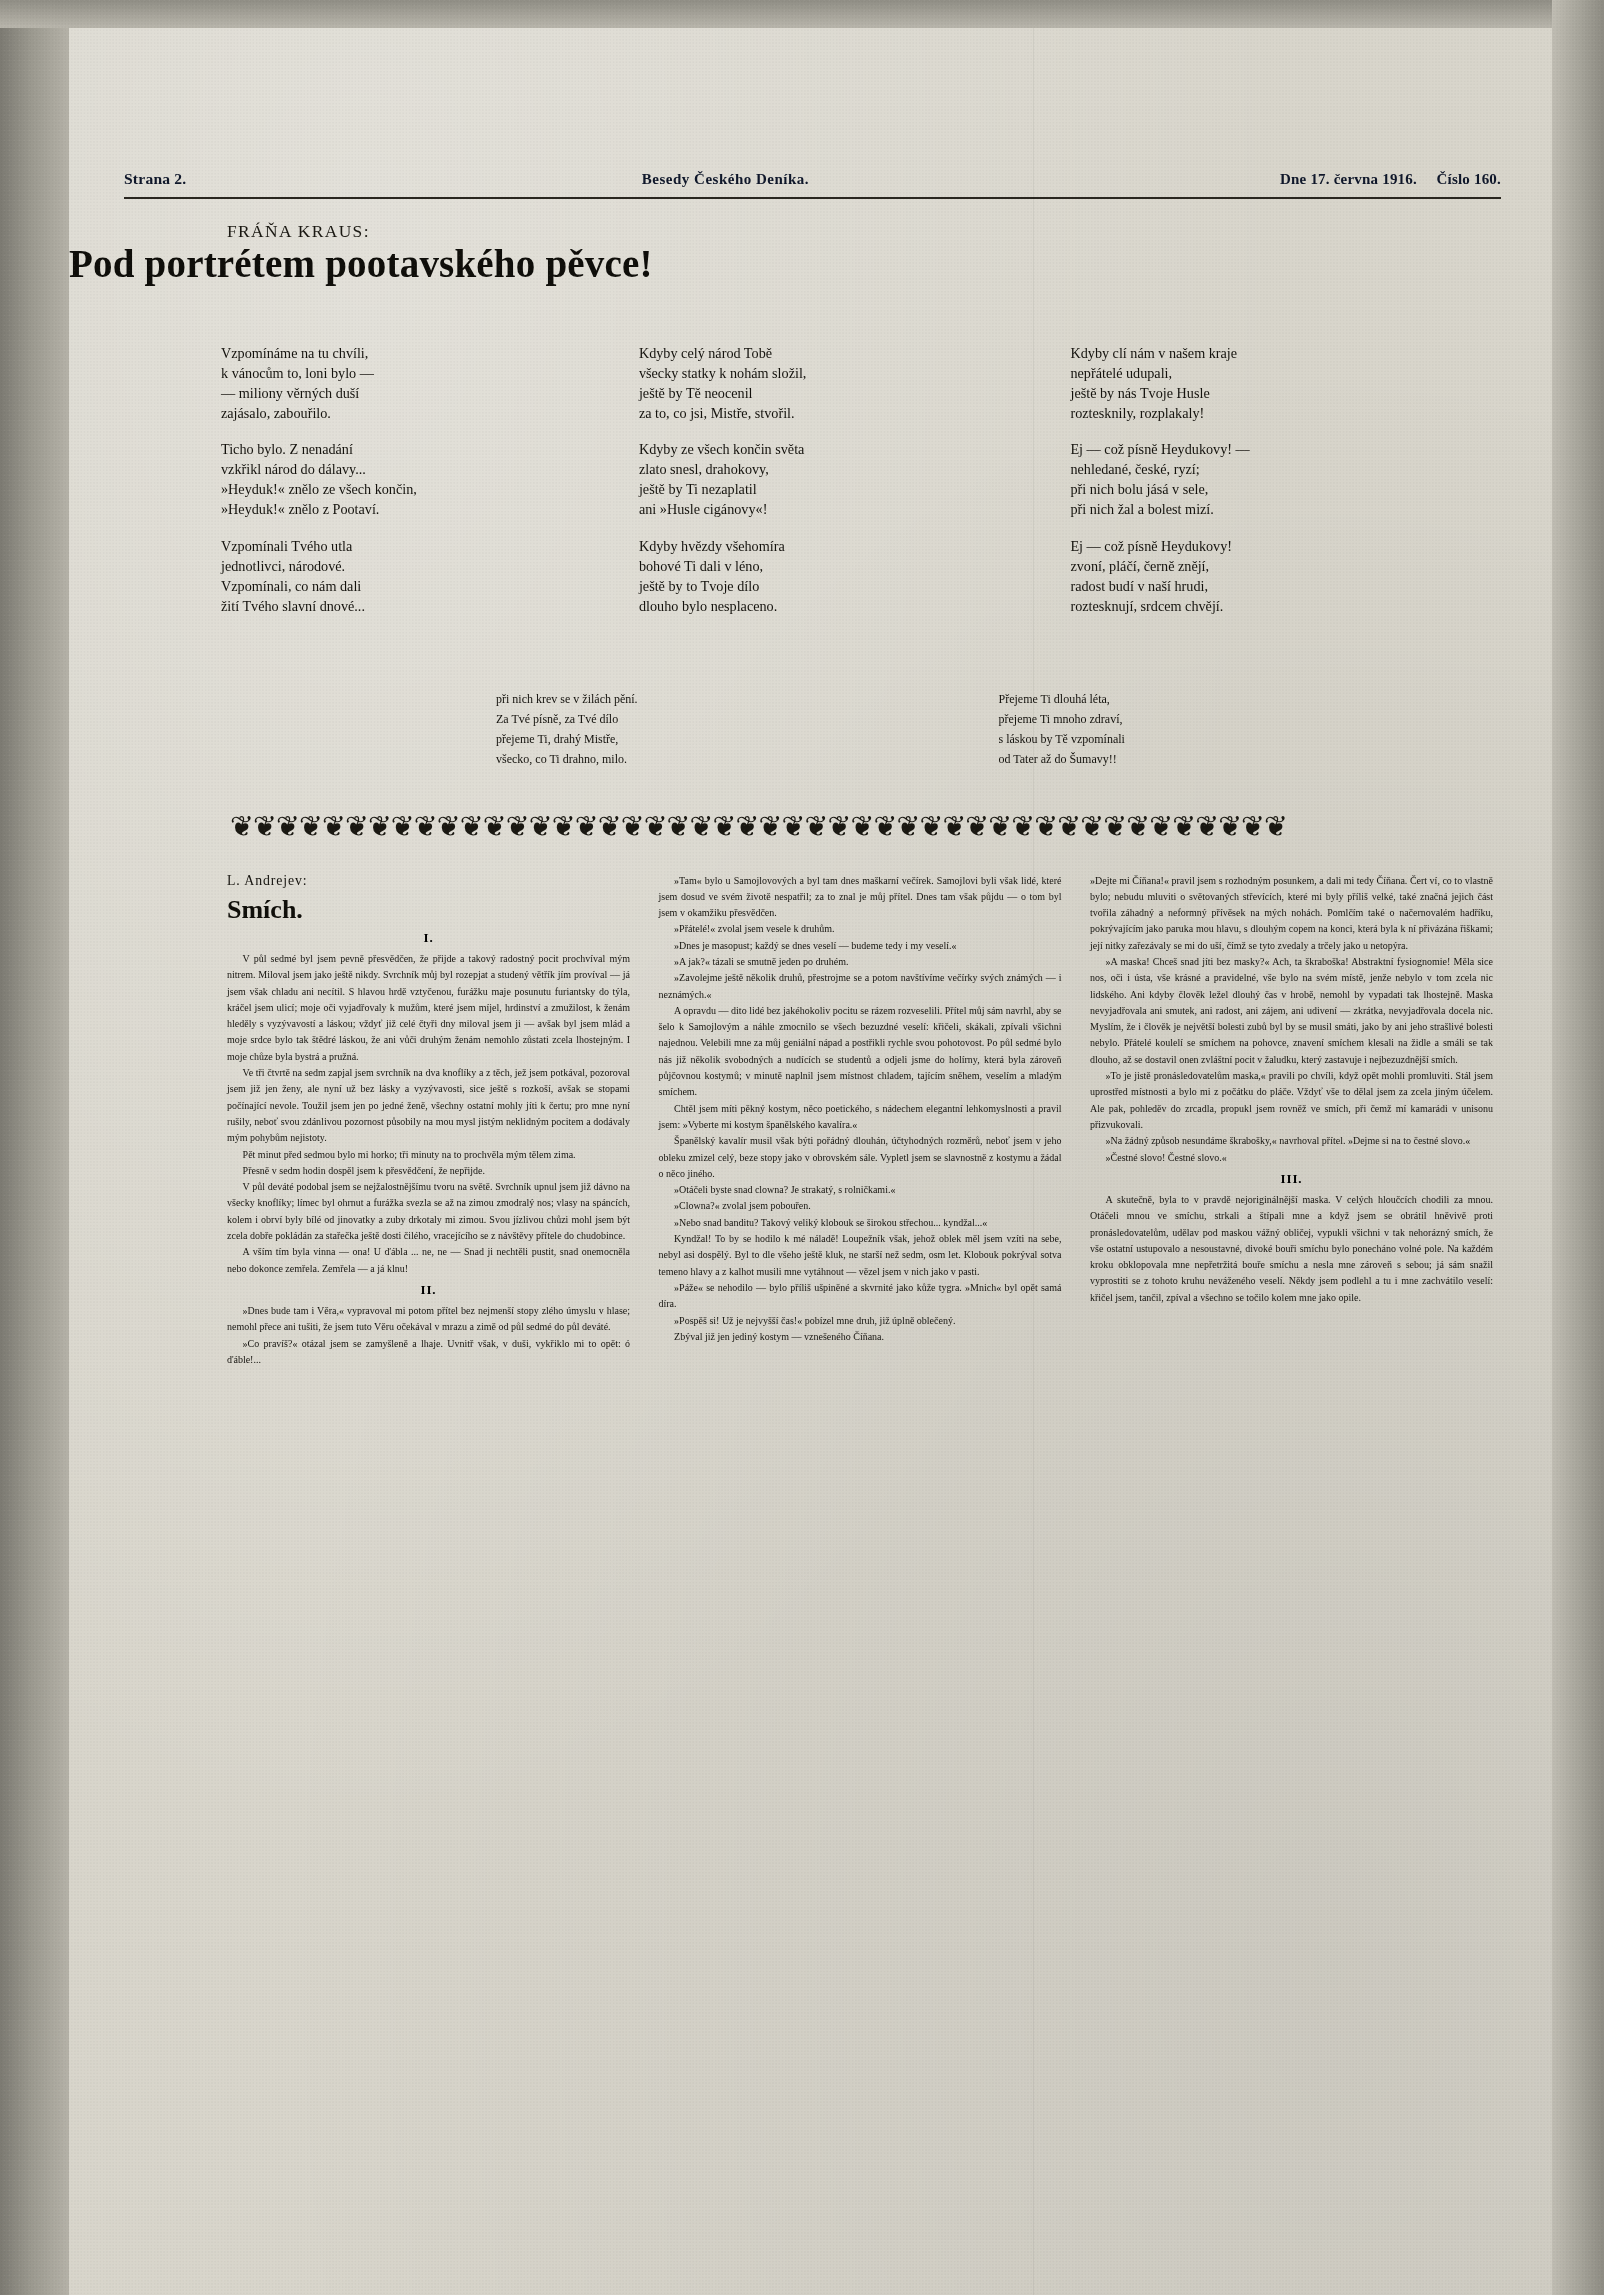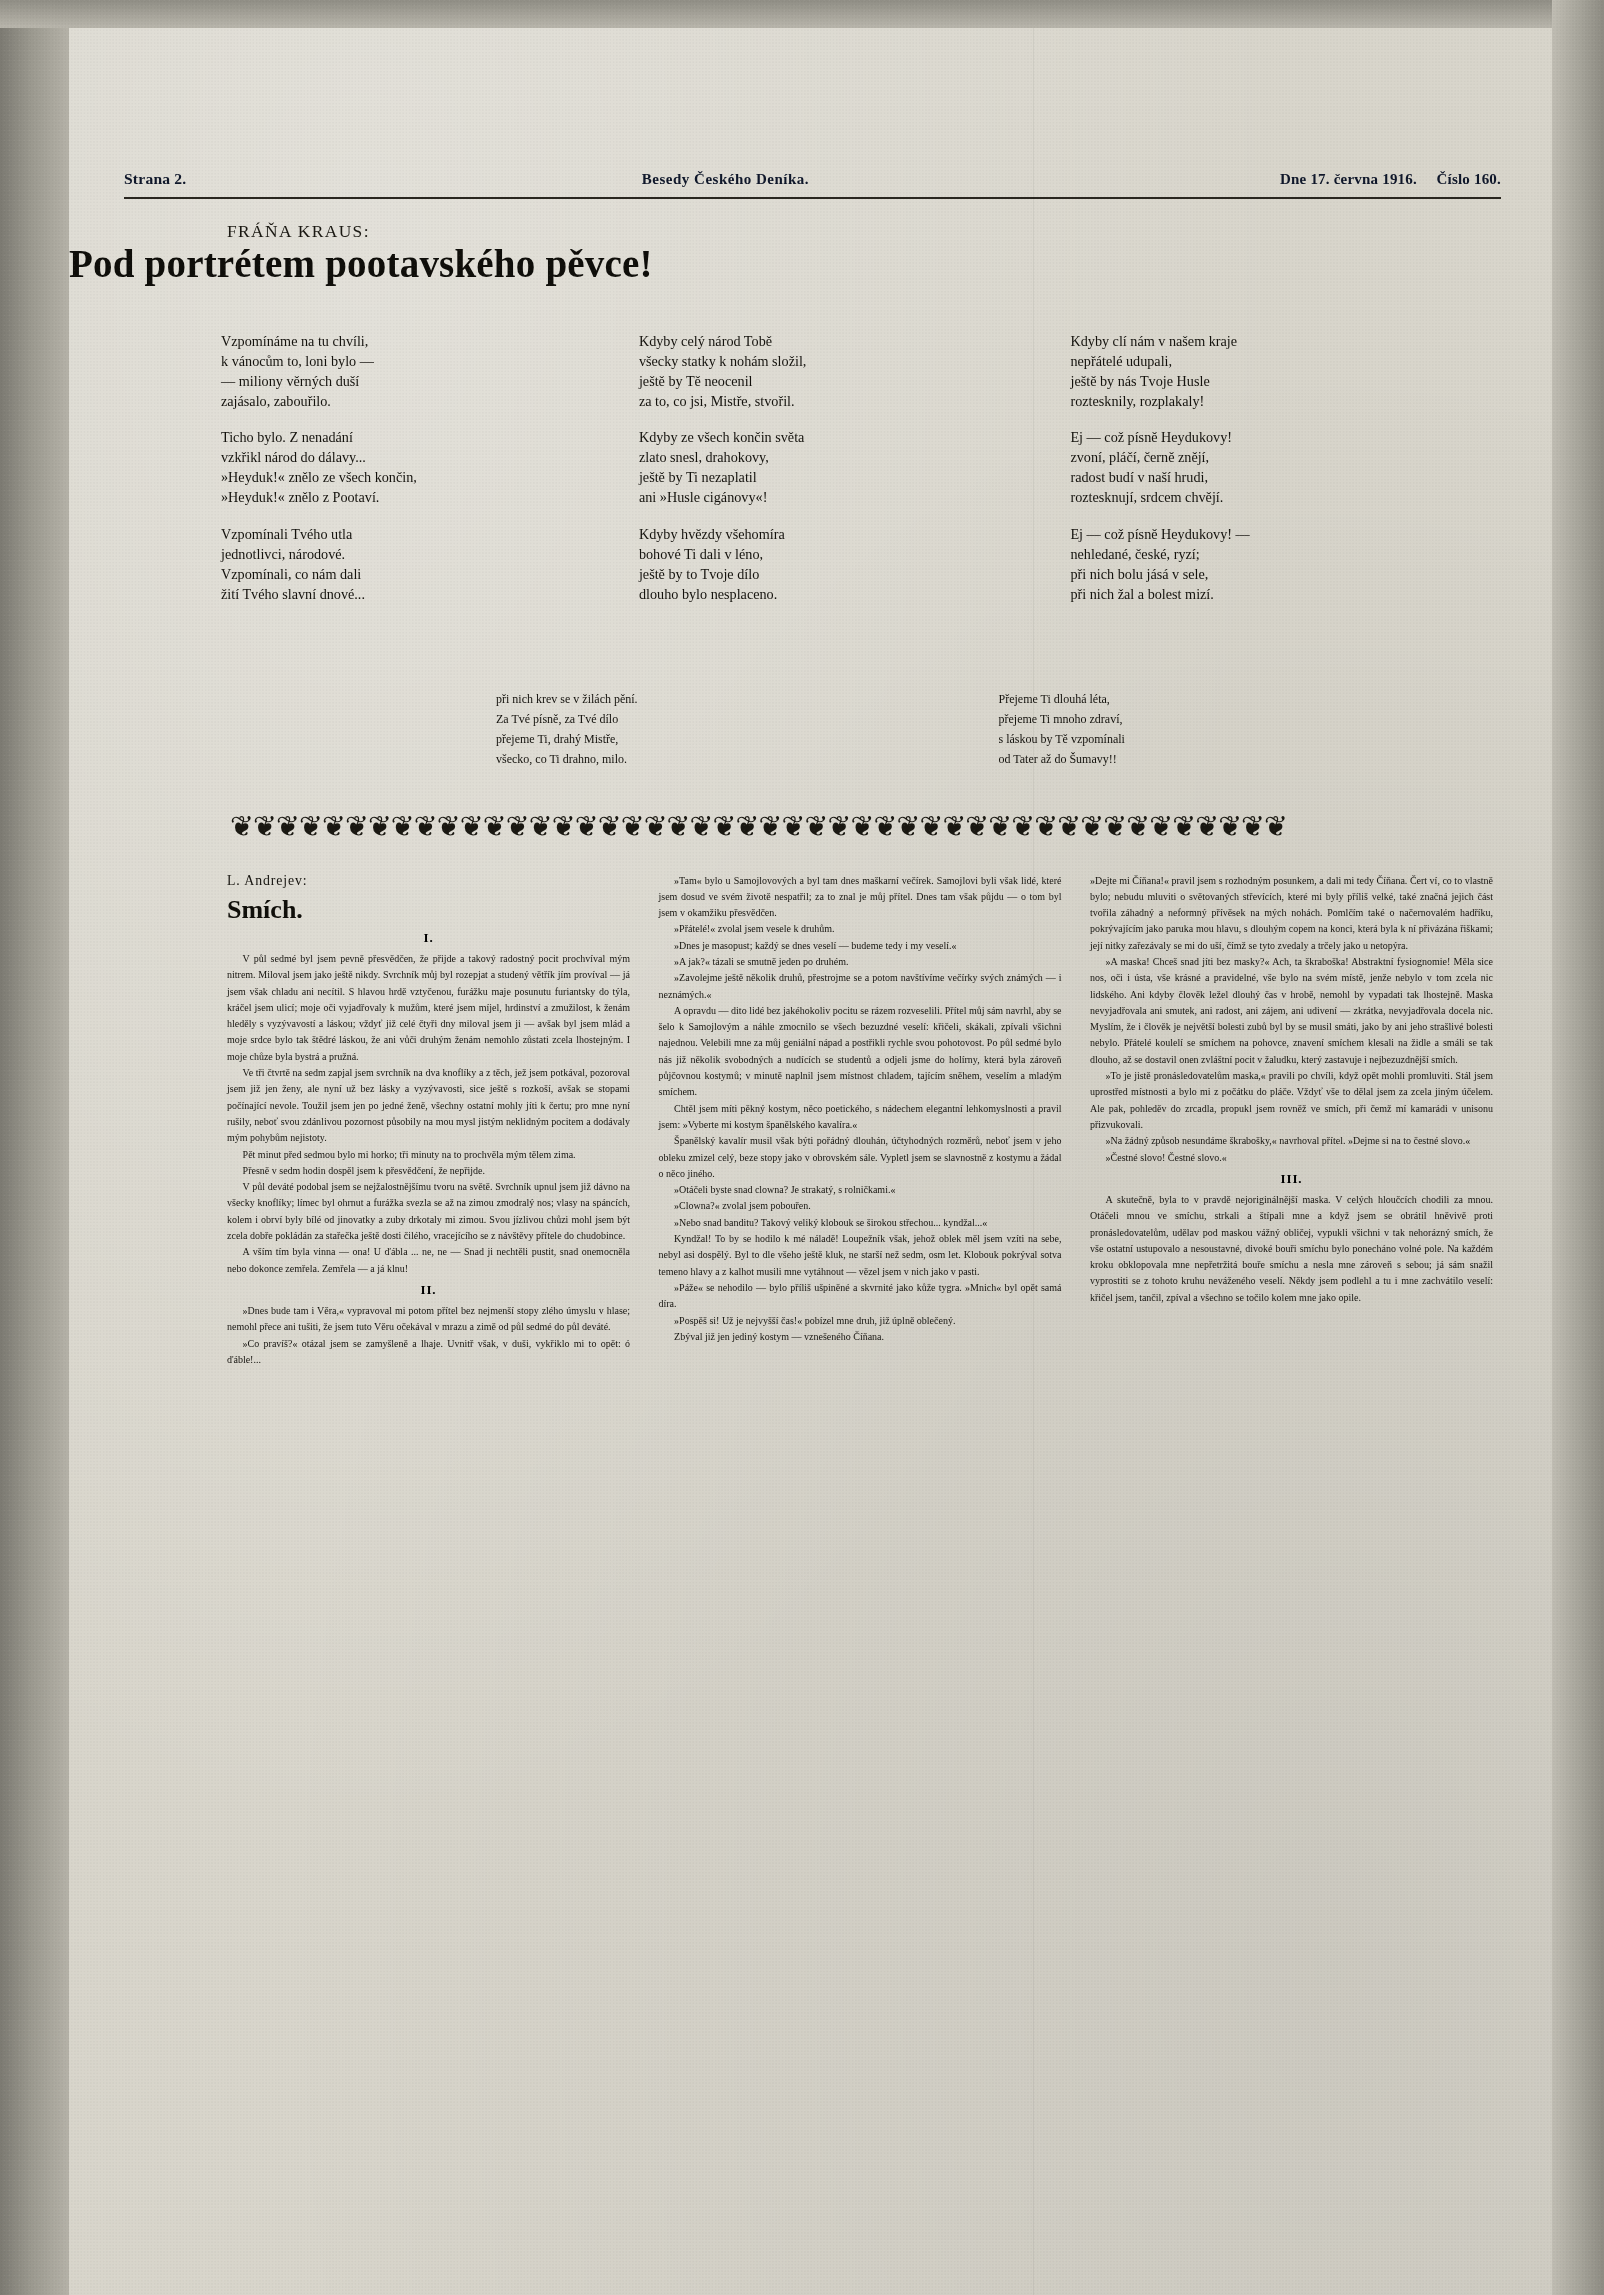--- a/index.html
+++ b/index.html
@@ -71,21 +71,21 @@
     font-size:39px; font-weight:bold;
     color:#0f0e0a; letter-spacing:0.2px;
   }
   .subtitle{
     position:absolute; left:0; top:266px; width:1483px;
     text-align:center; font-size:15px; color:#1b1913; letter-spacing:0.5px;
   }
 
   
   .poem{
-    position:absolute; left:152px; top:303px; width:1249px;
+    position:absolute; left:152px; top:315px; width:1249px;
     display:flex; gap:0;
   }
   .poem-col{ width:33.33%; font-size:14.2px; line-height:20px; color:#14120d; }
   .poem-col.c2{ padding-left:18.4px; }
   .poem-col.c3{ padding-left:32px; }
   .stanza{ margin-bottom:16.5px; }
   .poem-bottom{
     position:absolute; left:427px; top:661px; width:973px;
     display:flex;
   }
@@ -189,28 +189,28 @@
           <div class="stanza" style="white-space:pre-line">Kdyby hvězdy všehomíra
 bohové Ti dali v léno,
 ještě by to Tvoje dílo
 dlouho bylo nesplaceno.</div>
         </div>
         <div class="poem-col c3">
           <div class="stanza" style="white-space:pre-line">Kdyby clí nám v našem kraje
 nepřátelé udupali,
 ještě by nás Tvoje Husle
 roztesknily, rozplakaly!</div>
+          <div class="stanza" style="white-space:pre-line">Ej — což písně Heydukovy! —
+nehledané, české, ryzí;
+při nich bolu jásá v sele,
+při nich žal a bolest mizí.</div>
           <div class="stanza" style="white-space:pre-line">Ej — což písně Heydukovy!
 zvoní, pláčí, černě znějí,
 radost budí v naší hrudi,
 roztesknují, srdcem chvějí.</div>
-          <div class="stanza" style="white-space:pre-line">Ej — což písně Heydukovy! —
-nehledané, české, ryzí;
-při nich bolu jásá v sele,
-při nich žal a bolest mizí.</div>
         </div>
       </div>
 
       <div class="poem-bottom">
         <div class="pb-col c1" style="white-space:pre-line">při nich krev se v žilách pění.
 Za Tvé písně, za Tvé dílo
 přejeme Ti, drahý Mistře,
 všecko, co Ti drahno, milo.</div>
         <div class="pb-col c2" style="white-space:pre-line">Přejeme Ti dlouhá léta,
 přejeme Ti mnoho zdraví,

